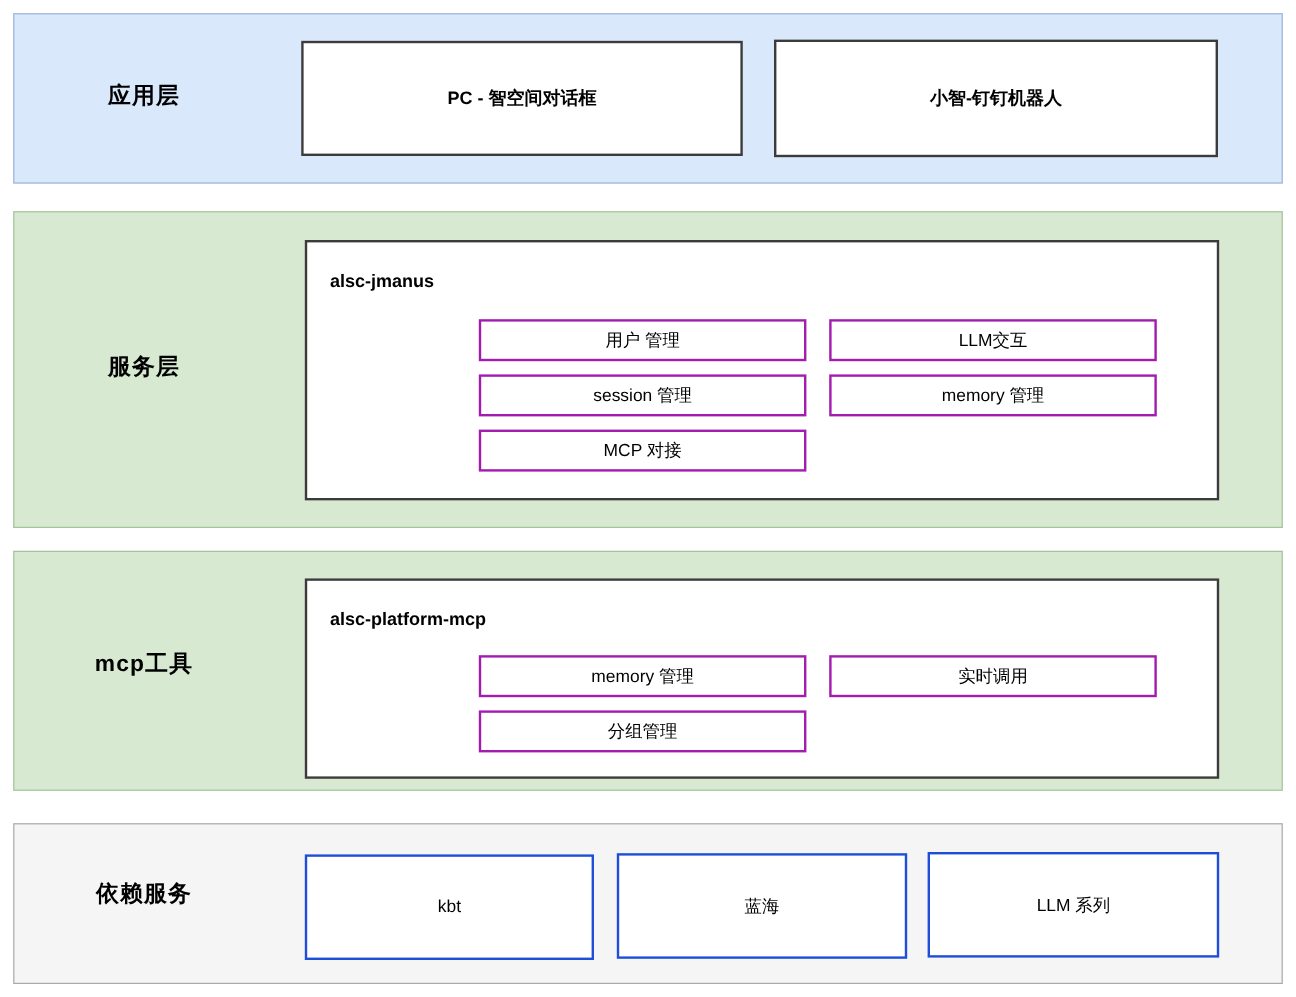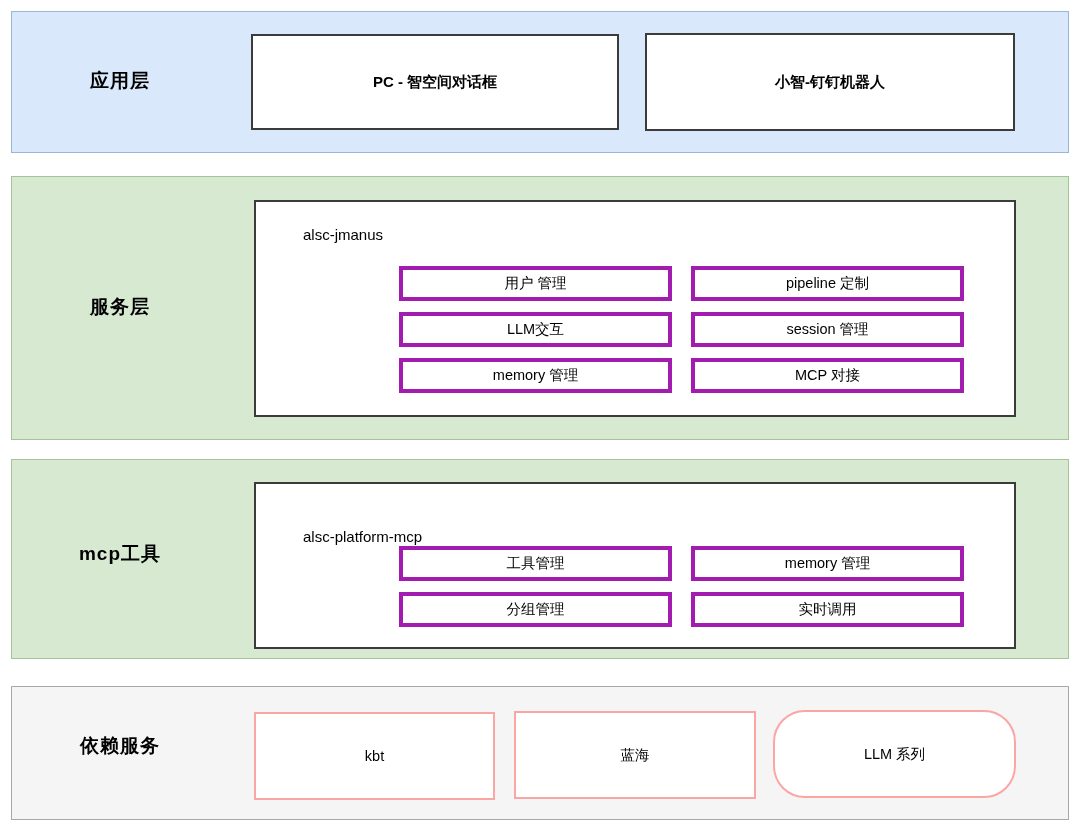--- a/index.html
+++ b/index.html
@@ -68,100 +68,97 @@
     box-sizing: border-box;
     background: #ffffff;
     border: 2px solid #3b3b3b;
   }
   .module-svc { left: 254px; top: 200px; width: 762px; height: 217px; }
   .module-mcp { left: 254px; top: 482px; width: 762px; height: 167px; }
 
   .module-title {
     position: absolute;
     font-size: 15px;
-    font-weight: normal;
+    font-weight: bold;
     color: #000000;
     white-space: nowrap;
-    margin-left: 28px;
   }
   .module-title-svc { left: 275px; top: 226px; }
-  .module-title-mcp { left: 275px; top: 528px; }
+  .module-title-mcp { left: 275px; top: 508px; }
 
   
   .cells {
     position: absolute;
     display: grid;
     grid-template-columns: 273px 273px;
     column-gap: 19px;
     row-gap: 11px;
   }
   .cells-svc { left: 399px; top: 266px; }
   .cells-mcp { left: 399px; top: 546px; }
 
   .cell {
     box-sizing: border-box;
     height: 35px;
     background: #ffffff;
-    border: 4px solid #a21caf;
+    border: 2px solid #a21caf;
     display: flex;
     align-items: center;
     justify-content: center;
     font-size: 14.5px;
     color: #000000;
     white-space: nowrap;
   }
 
   
   .dep-box {
     position: absolute;
     box-sizing: border-box;
     background: #ffffff;
-    border: 2px solid #fca5a5;
+    border: 2px solid #1d4ed8;
     display: flex;
     align-items: center;
     justify-content: center;
     font-size: 14.5px;
     color: #000000;
   }
   .dep-box-1 { left: 254px; top: 712px; width: 241px; height: 88px; }
   .dep-box-2 { left: 514px; top: 711px; width: 242px; height: 88px; }
-  .dep-box-3 { left: 773px; top: 710px; width: 243px; height: 88px; border-radius: 32px; }
+  .dep-box-3 { left: 773px; top: 710px; width: 243px; height: 88px; }
 </style>
 </head>
 <body>
 
 <div id="diagram">
 
   <div class="layer layer-app"></div>
   <div class="layer-label label-app">应用层</div>
   <div class="app-box app-box-1">PC - 智空间对话框</div>
   <div class="app-box app-box-2">小智-钉钉机器人</div>
 
   <div class="layer layer-svc"></div>
   <div class="layer-label label-svc">服务层</div>
   <div class="module module-svc"></div>
   <div class="module-title module-title-svc">alsc-jmanus</div>
   <div class="cells cells-svc">
     <div class="cell">用户 管理</div>
-    <div class="cell">pipeline 定制</div>
     <div class="cell">LLM交互</div>
     <div class="cell">session 管理</div>
     <div class="cell">memory 管理</div>
     <div class="cell">MCP 对接</div>
   </div>
 
   <div class="layer layer-mcp"></div>
   <div class="layer-label label-mcp">mcp工具</div>
   <div class="module module-mcp"></div>
   <div class="module-title module-title-mcp">alsc-platform-mcp</div>
   <div class="cells cells-mcp">
-    <div class="cell">工具管理</div>
     <div class="cell">memory 管理</div>
+    <div class="cell">实时调用</div>
     <div class="cell">分组管理</div>
-    <div class="cell">实时调用</div>
   </div>
 
   <div class="layer layer-dep"></div>
   <div class="layer-label label-dep">依赖服务</div>
   <div class="dep-box dep-box-1">kbt</div>
   <div class="dep-box dep-box-2">蓝海</div>
   <div class="dep-box dep-box-3">LLM 系列</div>
 
 </div>
 

